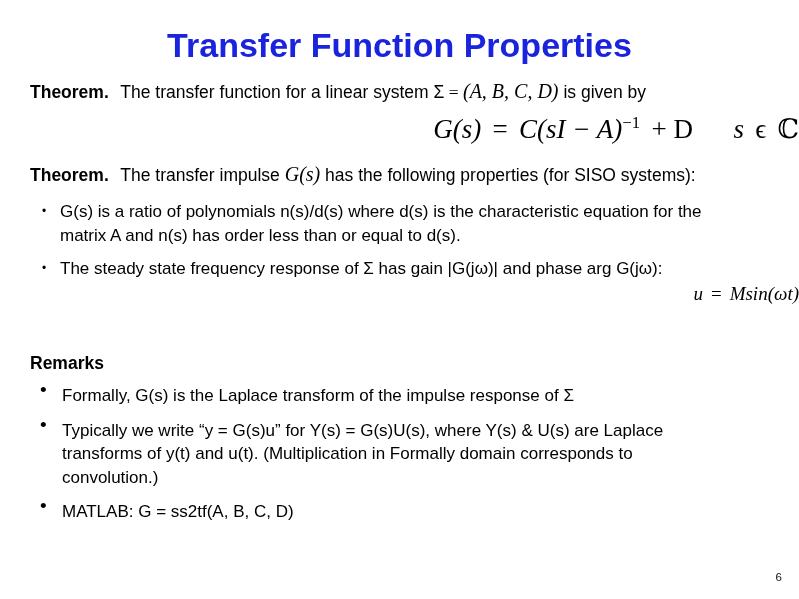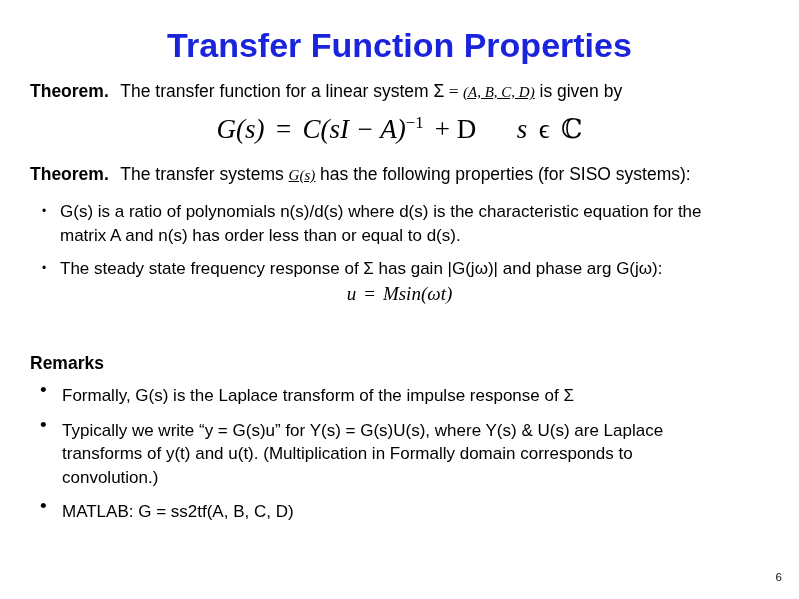--- a/index.html
+++ b/index.html
@@ -40,39 +40,38 @@
   }
   .theorem-line.t1 { top: 80px; }
   .theorem-line.t2 { top: 163px; }
   .thm-label {
     font-weight: bold;
   }
   .thm-gap { display: inline-block; width: 7px; }
   .mathy {
     font-family: "Liberation Serif", serif;
     font-style: italic;
-    font-size: 15px;
-    text-decoration: underline;
+    font-size: 20px;
   }
   .mathy-up {
     font-family: "Liberation Serif", serif;
     font-style: normal;
     font-size: 17.5px;
   }
   .sym {
     font-family: "Liberation Sans", sans-serif;
     font-style: normal;
   }
 
   
   .eq {
     position: absolute;
     left: 0;
     width: 799px;
-    text-align: center;
+    text-align: right;
     font-family: "Liberation Serif", serif;
     font-style: italic;
     color: #000;
     white-space: nowrap;
   }
   .eq1 {
     top: 113px;
     font-size: 27px;
   }
   .eq2 {
@@ -157,21 +156,21 @@
     <span class="thm-label">Theorem.</span><span class="thm-gap"></span>
     <span>The transfer function for a linear system </span><span class="sym">Σ</span><span class="mathy-up"> = </span><span class="mathy">(A, B, C, D)</span><span> is given by</span>
   </div>
 
   <div class="eq eq1">
     <span>G(s)</span><span class="wide"></span><span class="op">=</span><span class="wide"></span><span>C(sI − A)</span><sup class="op">−1</sup><span class="wide"></span><span class="op">+ D</span><span class="gap-lg"></span><span>s</span><span class="wide"></span><span class="op">ϵ</span><span class="wide"></span><span class="bbC">ℂ</span>
   </div>
 
   <div class="theorem-line t2">
     <span class="thm-label">Theorem.</span><span class="thm-gap"></span>
-    <span>The transfer systems </span><span class="mathy">G(s)</span><span> has the following properties (for SISO systems):</span>
+    <span>The transfer impulse </span><span class="mathy">G(s)</span><span> has the following properties (for SISO systems):</span>
   </div>
 
   <div class="bullets list-a">
     <div class="bullet-item">
       <span class="subline">G(s) is a ratio of polynomials n(s)/d(s) where d(s) is the characteristic equation for the</span>
       <span class="subline">matrix A and n(s) has order less than or equal to d(s).</span>
     </div>
     <div class="bullet-item">
       <span class="subline">The steady state frequency response of Σ has gain |G(jω)| and phase arg G(jω):</span>
     </div>

